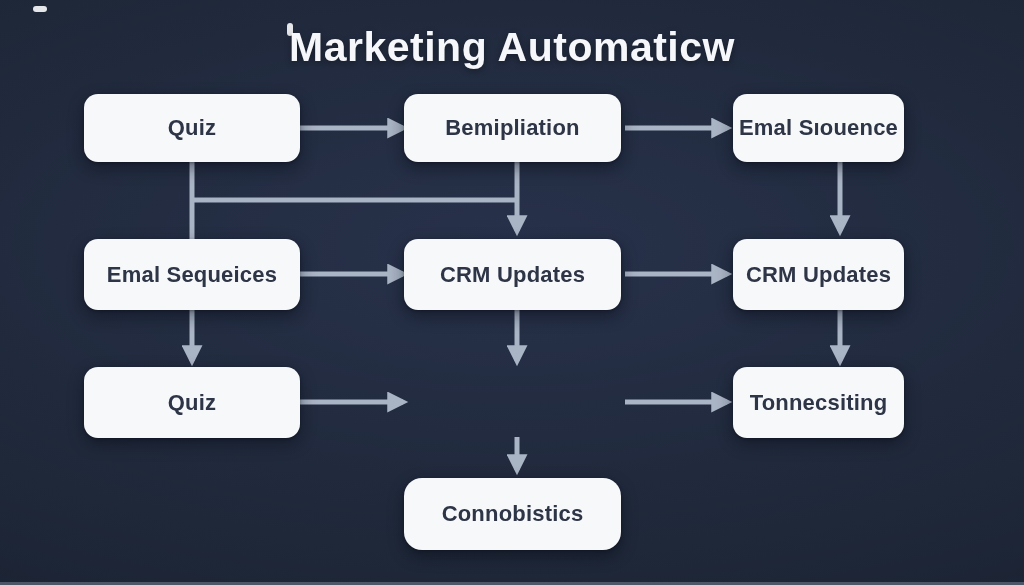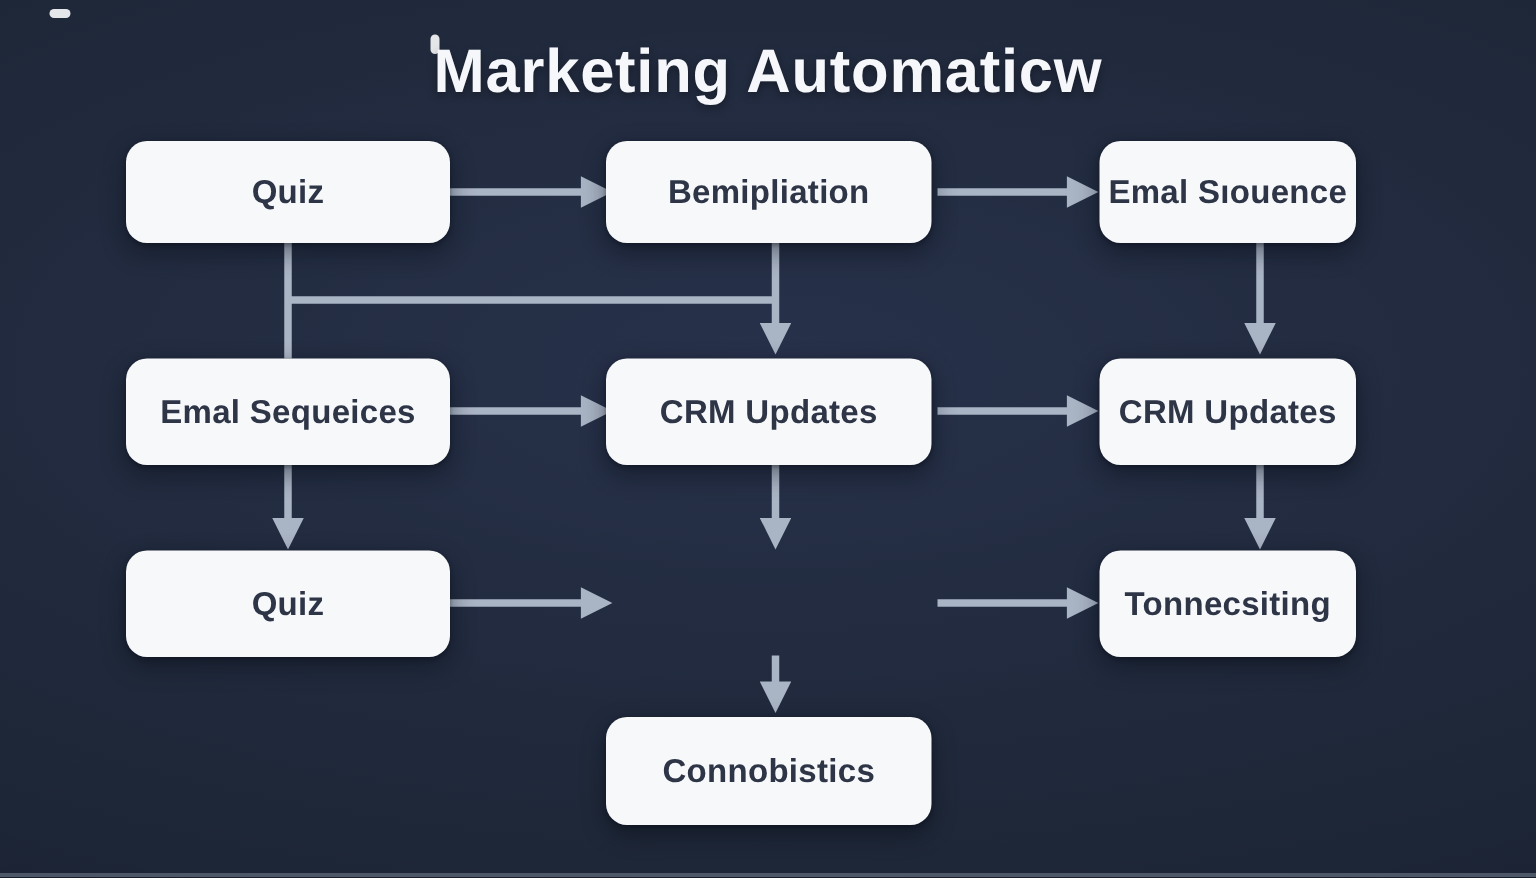--- a/index.html
+++ b/index.html
@@ -33,21 +33,21 @@
     font-size: 22px;
     font-weight: 700;
     letter-spacing: 0.2px;
   }
   .c1 { left: 84px;  width: 216px; }
   .c2 { left: 404px; width: 217px; }
   .c3 { left: 733px; width: 171px; }
   .r1 { top: 94px;  height: 68px; }
   .r2 { top: 239px; height: 71px; }
   .r3 { top: 367px; height: 71px; }
-  .r4 { top: 478px; height: 72px; }
+  .r4 { top: 478px; height: 72px; border-radius: 18px; }
   .edges {
     position: absolute;
     top: 0; left: 0;
     width: 1024px; height: 585px;
     pointer-events: none;
   }
   .artifact {
     position: absolute;
     background: rgba(250,251,253,0.9);
     border-radius: 3px;

